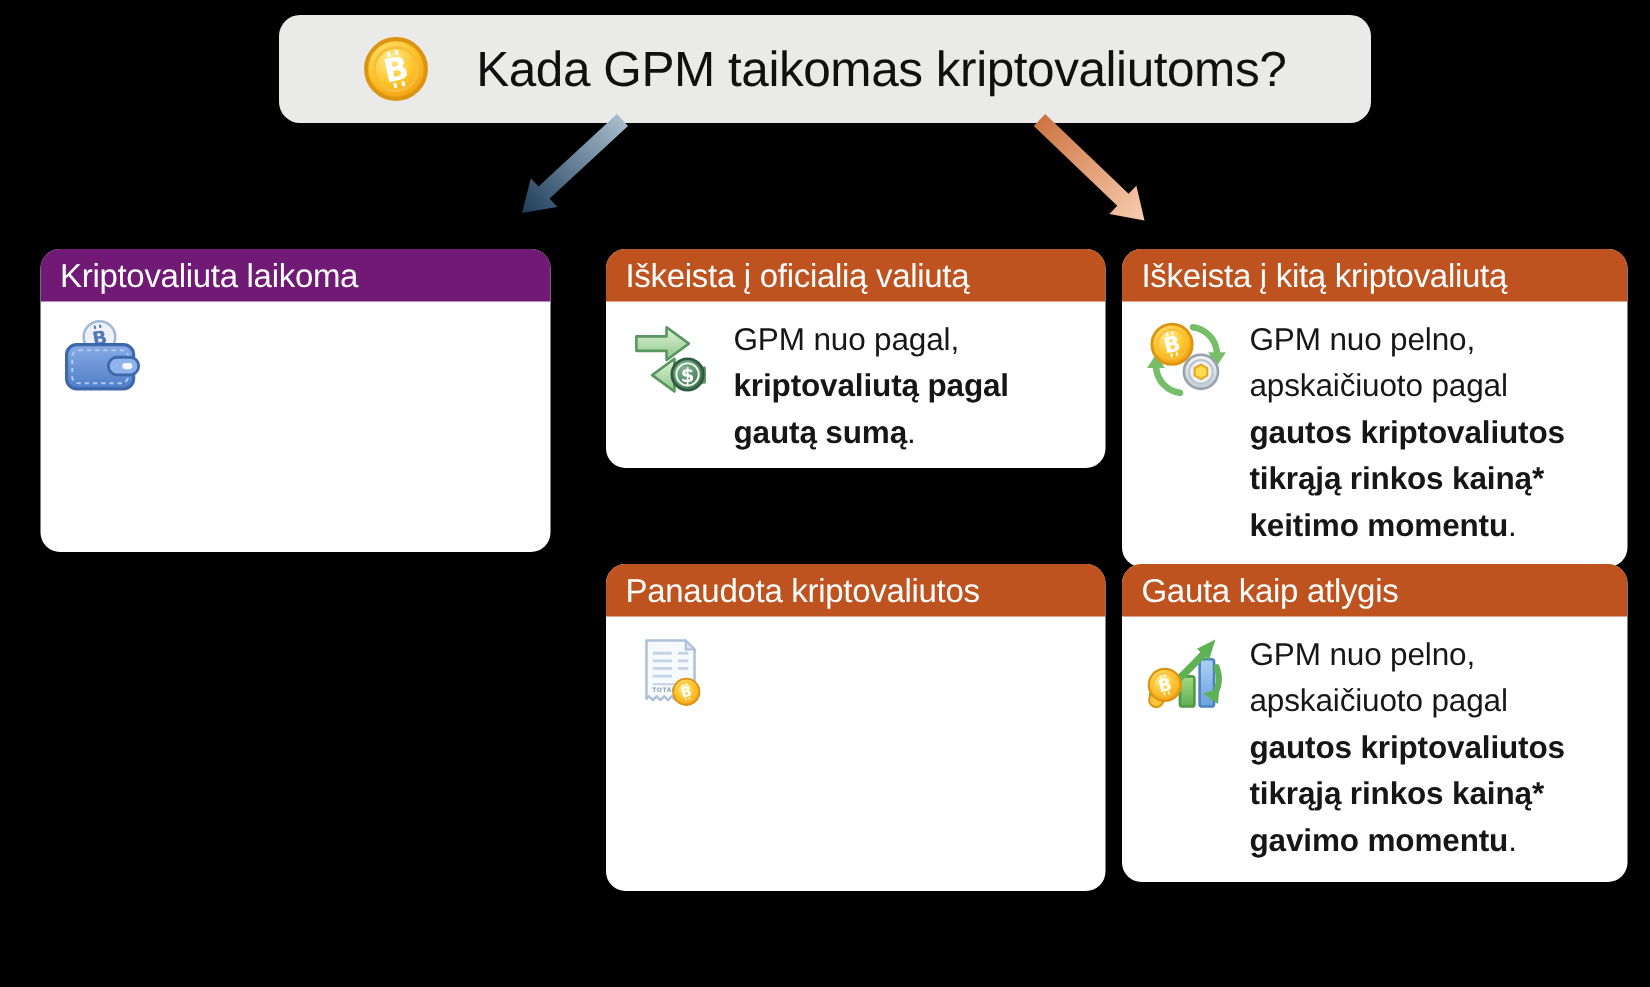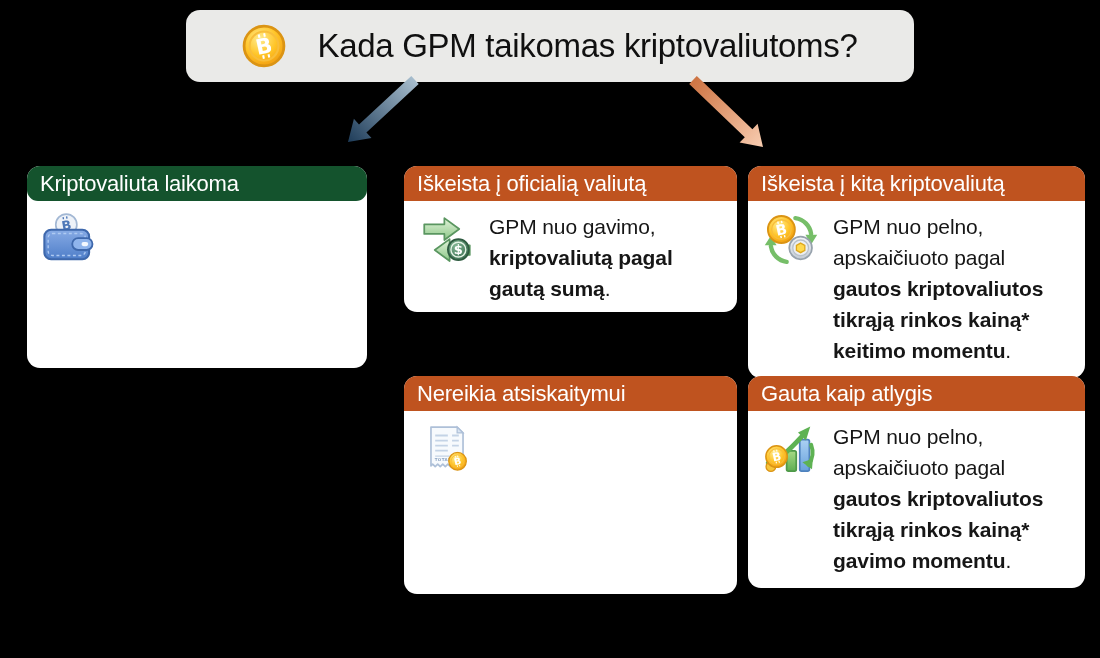--- a/index.html
+++ b/index.html
@@ -22,21 +22,21 @@
   .card{position:absolute;background:#fff;border-radius:13px;overflow:hidden;}
   .c1{left:27px;top:166px;width:340px;height:202px;}
   .c2{left:404px;top:166px;width:333px;height:146px;}
   .c3{left:748px;top:166px;width:337px;height:212px;}
   .c4{left:404px;top:376px;width:333px;height:218px;}
   .c5{left:748px;top:376px;width:337px;height:212px;}
   .card-header{
     height:35px;display:flex;align-items:center;padding:0 13px;
     color:#fff;font-size:22px;letter-spacing:-.2px;white-space:nowrap;
   }
-  .card-header.holding{background:#14532d;border-radius:11px;}
+  .card-header.holding{background:#701a75;}
   .card-header.taxable{background:#BF531F;}
   .card-body{display:flex;align-items:flex-start;gap:10px;padding:10px 12px 8px 11px;}
   .icon-col{flex:0 0 64px;display:flex;justify-content:center;margin-top:1px;}
   .card-text{margin:0;font-size:21px;line-height:31px;color:#161616;letter-spacing:-.1px;}
   .card-text .b{font-weight:bold;}
   .c1 .card-text{font-size:22px;line-height:30px;padding-top:10px;}
   .c1 .icon-col{flex-basis:60px;}
 </style>
 </head>
 <body>
@@ -139,21 +139,21 @@
     <div class="card-body">
       <span class="icon-col">
         <svg viewBox="0 0 64 64" width="56" height="56">
           <polygon points="6,14 29,14 29,7 46,19.5 29,32 29,25 6,25" fill="url(#grna)" stroke="#5A9660" stroke-width="2" stroke-linejoin="round"></polygon>
           <polygon points="58,38 35,38 35,31 18,43.5 35,56 35,49 58,49" fill="url(#grna)" stroke="#5A9660" stroke-width="2" stroke-linejoin="round"></polygon>
           <circle cx="45" cy="43" r="12" fill="url(#dkgrn)" stroke="#2E5B40" stroke-width="2"></circle>
           <circle cx="45" cy="43" r="8.5" fill="none" stroke="#E6F3E6" stroke-width="1.6"></circle>
           <text x="45" y="48.5" font-size="15" font-weight="bold" fill="#fff" text-anchor="middle" font-family="'DejaVu Sans',sans-serif">$</text>
         </svg>
       </span>
-      <p class="card-text"><span>GPM nuo gavimo, </span><span class="b">kriptovaliutą pagal gautą sumą</span><span>.</span></p>
+      <p class="card-text"><span>GPM nuo pagal, </span><span class="b">kriptovaliutą pagal gautą sumą</span><span>.</span></p>
     </div>
   </div>
 
   <div class="card c3">
     <div class="card-header taxable">
       <span>Iškeista į kitą kriptovaliutą</span>
     </div>
     <div class="card-body">
       <span class="icon-col">
         <svg viewBox="0 0 64 64" width="56" height="56">
@@ -166,21 +166,21 @@
           <circle cx="43" cy="41" r="9" fill="#ECEFF2" stroke="#B9C1C9" stroke-width="1.5"></circle>
           <polygon points="43,35.5 47.8,38.2 47.8,43.8 43,46.5 38.2,43.8 38.2,38.2" fill="#FFD94E" stroke="#DFA81C" stroke-width="1.5"></polygon>
         </svg>
       </span>
       <p class="card-text"><span>GPM nuo pelno, apskaičiuoto pagal </span><span class="b">gautos kriptovaliutos tikrąją rinkos kainą* keitimo momentu</span><span>.</span></p>
     </div>
   </div>
 
   <div class="card c4">
     <div class="card-header taxable">
-      <span>Nereikia atsiskaitymui</span>
+      <span>Panaudota kriptovaliutos</span>
     </div>
     <div class="card-body">
       <span class="icon-col">
         <svg viewBox="0 0 64 64" width="54" height="54">
           <path d="M13,6 L44,6 L51,13 L51,50 L48,53 L45,50 L42,53 L39,50 L36,53 L33,50 L30,53 L27,50 L24,53 L21,50 L18,53 L15,50 L13,52 Z" fill="#F7FAFD" stroke="#AEC0D8" stroke-width="2" stroke-linejoin="round"></path>
           <path d="M44,6 L44,13 L51,13 Z" fill="#D9E4F2" stroke="#AEC0D8" stroke-width="1.5"></path>
           <g stroke="#C4D3E6" stroke-width="2.2">
             <line x1="18" y1="16" x2="33" y2="16"></line>
               <line x1="38" y1="16" x2="46" y2="16"></line>
             <line x1="18" y1="22" x2="33" y2="22"></line>

